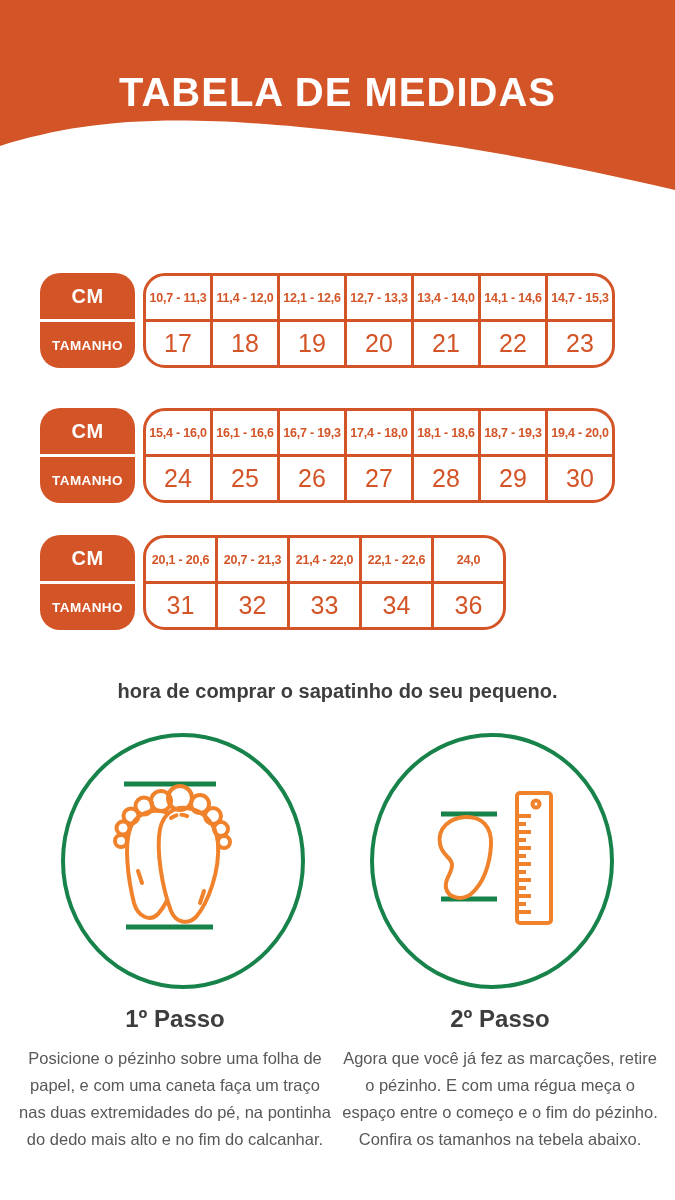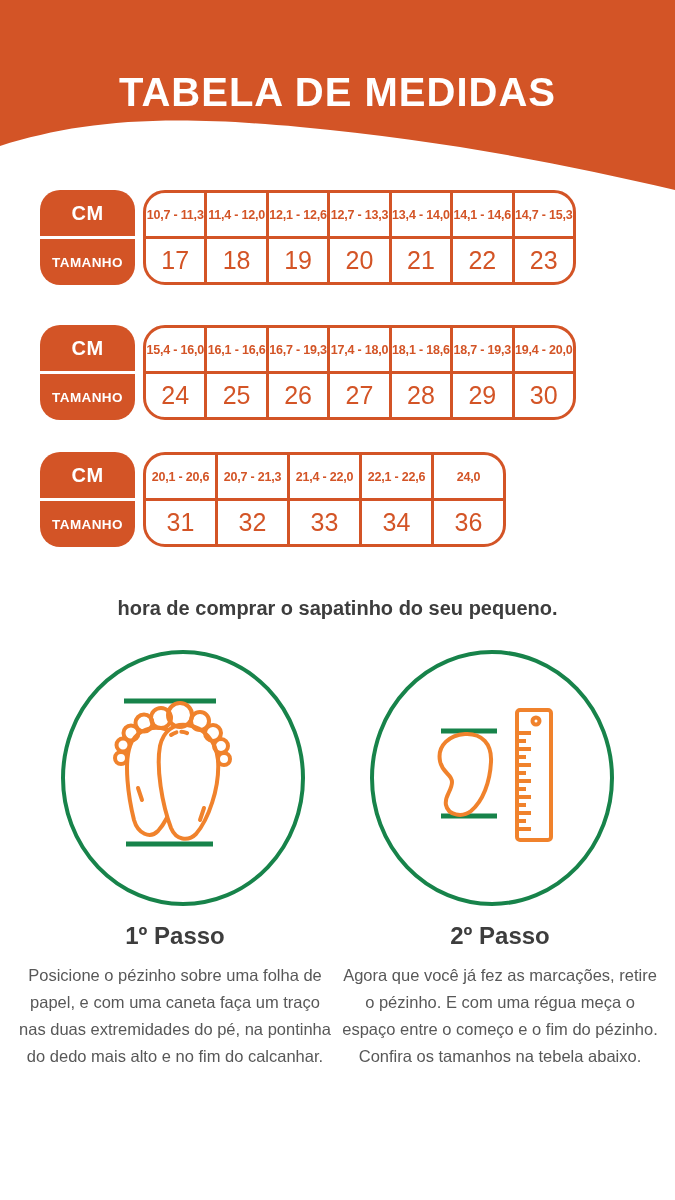--- a/index.html
+++ b/index.html
@@ -22,41 +22,41 @@
   .header{position:relative;height:190px;}
   .header svg{position:absolute;top:0;left:0;display:block;}
   .page-title{
     position:absolute;top:46px;left:0;width:100%;
     text-align:center;color:#fff;font-size:40px;font-weight:bold;
     letter-spacing:1px;
     margin-top:24px;
   }
 
   
-  .tables{}
+  .tables{margin-top:83px;}
   .size-table{display:flex;align-items:stretch;margin-left:40px;}
   .size-table.t1{margin-bottom:40px;}
   .size-table.t2{margin-bottom:32px;}
   .label-block{
     width:95px;height:95px;flex:0 0 95px;
     background:var(--primary-orange);border-radius:20px;
     display:flex;flex-direction:column;color:#fff;font-weight:bold;
     margin-right:8px;
   }
   .label-block .cm-label{
     flex:1 1 0;display:flex;align-items:center;justify-content:center;
     font-size:20px;letter-spacing:.5px;
   }
   .label-block .divider{height:3px;background:#fff;width:100%;}
   .label-block .tam-label{
     flex:1 1 0;display:flex;align-items:center;justify-content:center;
     font-size:13.5px;letter-spacing:.4px;
   }
   .table-body{
-    display:flex;height:95px;width:433px;
+    display:flex;height:95px;width:472px;
     border:3px solid var(--primary-orange);border-radius:22px;
     overflow:hidden;background:#fff;
   }
   .size-table.t3 .table-body{width:363px;}
   .table-body .col{flex:1 1 0;display:flex;flex-direction:column;}
   .table-body .col + .col{border-left:3px solid var(--primary-orange);}
   .cm-cell{
     flex:1 1 0;display:flex;align-items:center;justify-content:center;
     border-bottom:3px solid var(--primary-orange);
     color:var(--primary-orange);font-weight:bold;font-size:12.5px;

